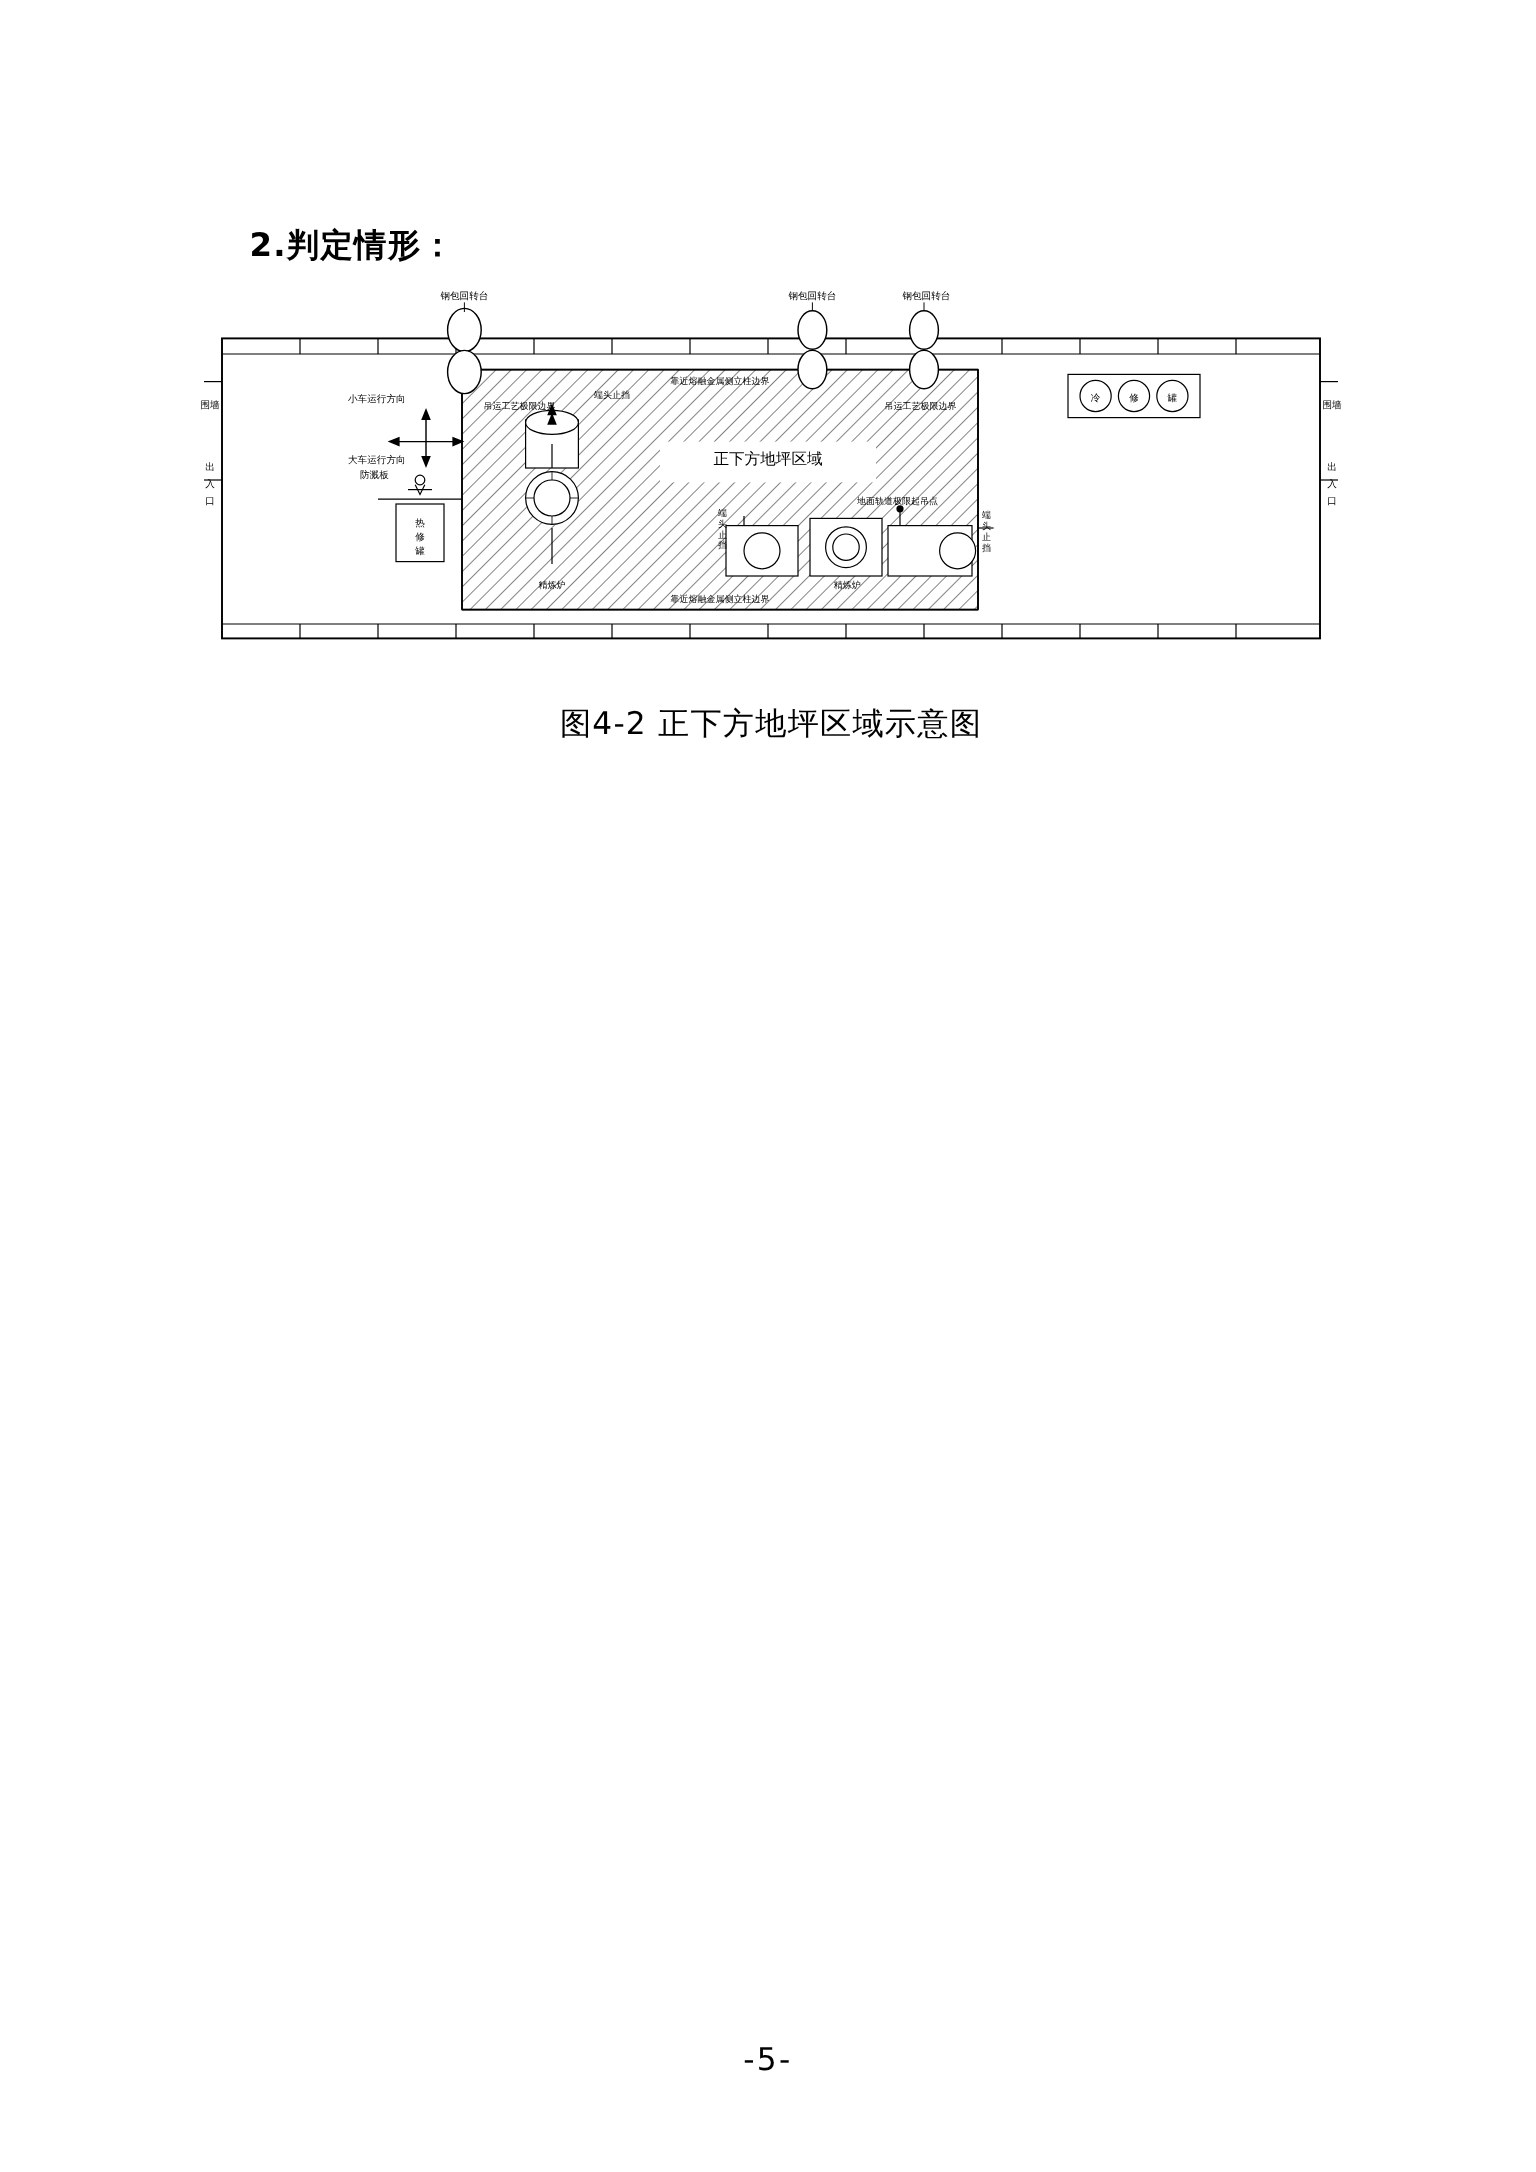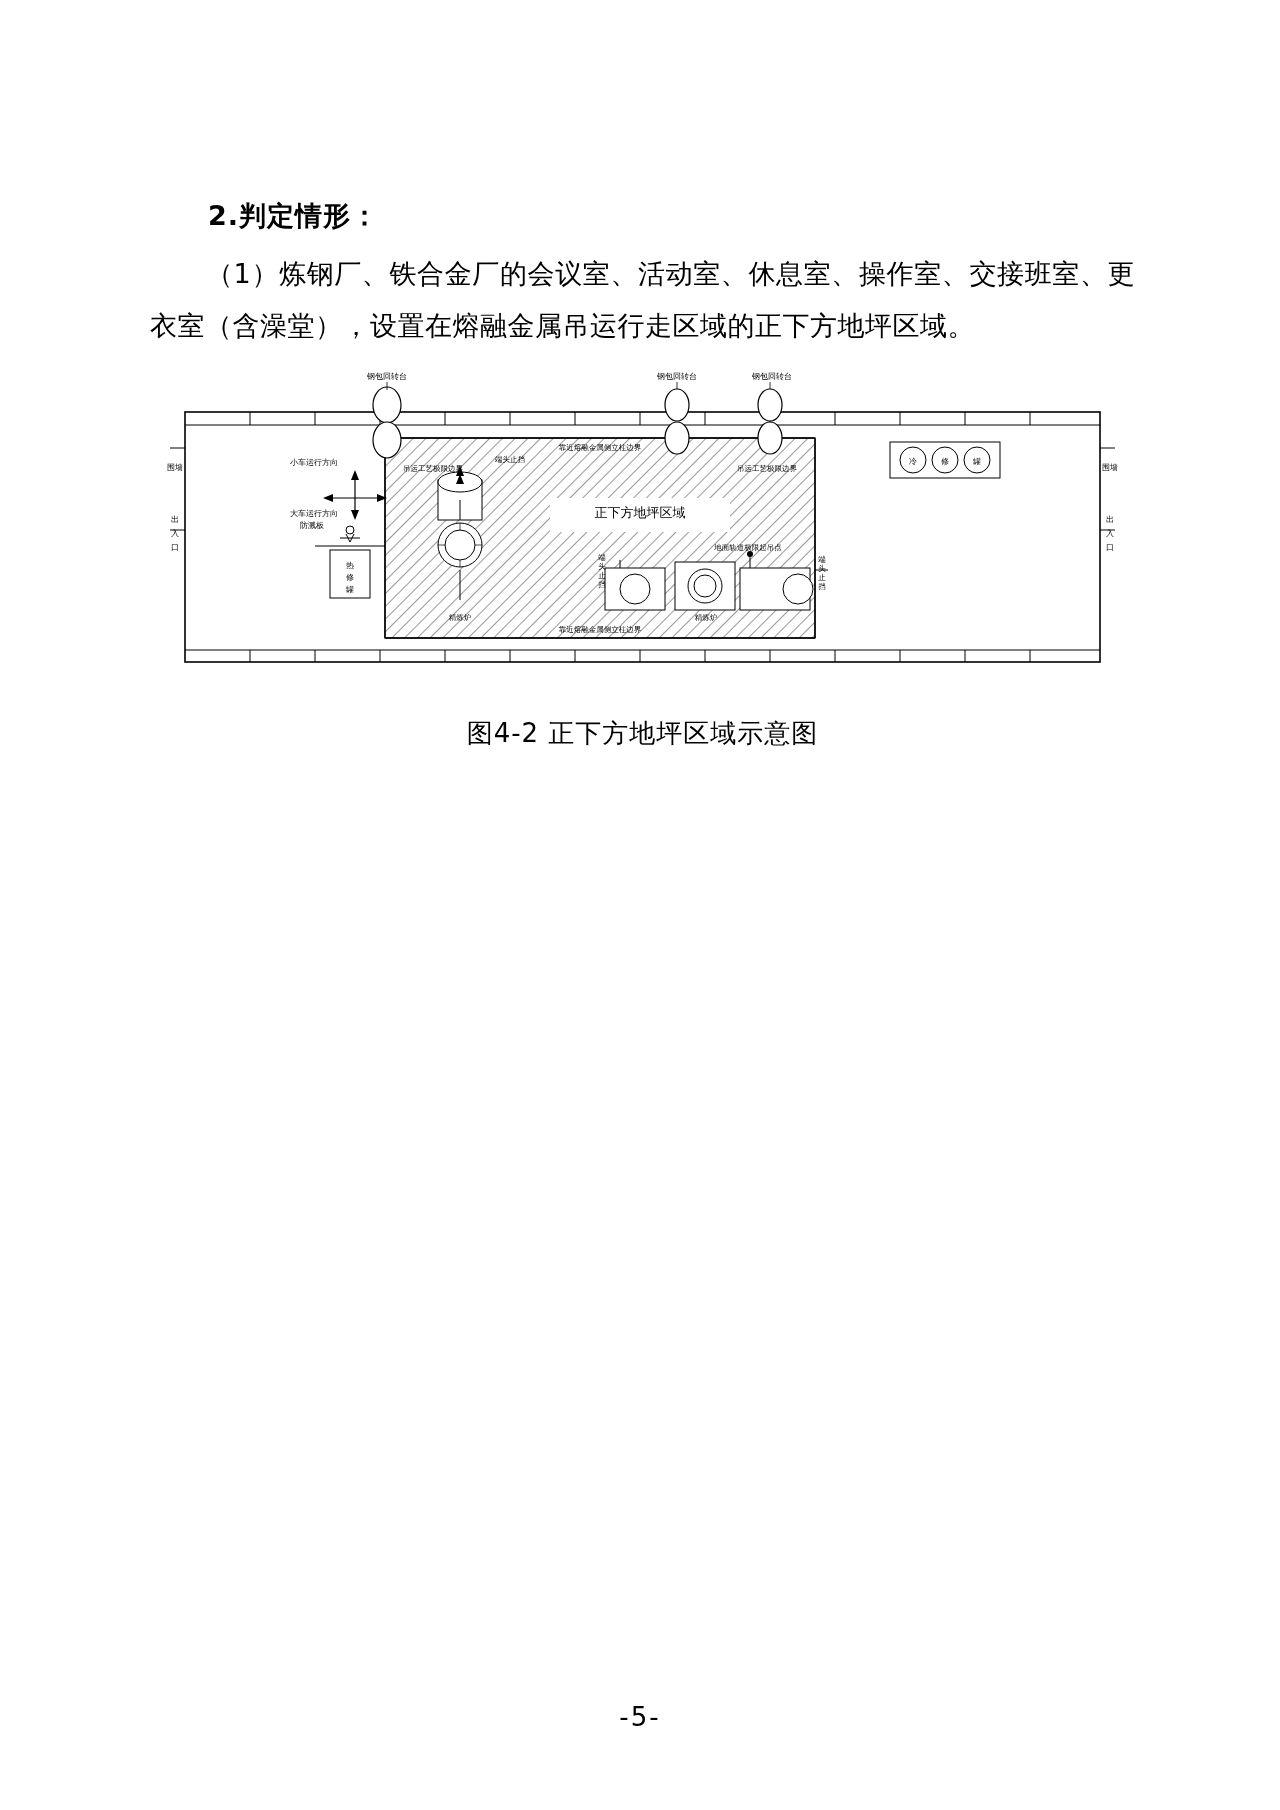--- a/index.html
+++ b/index.html
@@ -18,21 +18,21 @@
   .page {
     position: absolute;
     left: 0; top: 0;
     width: 1280px;
     height: 1810px;
     background: #fff;
   }
   .content {
     position: absolute;
     left: 150px;
-    top: 198px;
+    top: 186px;
     width: 985px;
   }
   .heading {
     font-size: 27px;
     font-weight: bold;
     letter-spacing: 1px;
     margin: 0 0 14px 58px;
     font-family: "DejaVu Sans", sans-serif;
   }
   p.para {
@@ -79,21 +79,20 @@
 </style>
 </head>
 <body>
 
 <div class="page">
 
   <div class="content">
 
     <div class="heading">2.判定情形：</div>
 
-    <p class="para">（1）炼钢厂、铁合金厂的会议室、活动室、休息室、操作室、交接班室、更衣室（含澡堂），设置在熔融金属吊运行走区域的正下方地坪区域。</p>
 
     <div class="figure-wrap">
       <div class="diagram">
         <svg width="985" height="330" viewBox="0 0 985 330" xmlns="http://www.w3.org/2000/svg">
           <defs>
             <pattern id="hatch" width="9" height="9" patternTransform="rotate(45)" patternUnits="userSpaceOnUse">
               <line x1="0" y1="0" x2="0" y2="9" stroke="#000" stroke-width="0.8"></line>
             </pattern>
           </defs>
 

